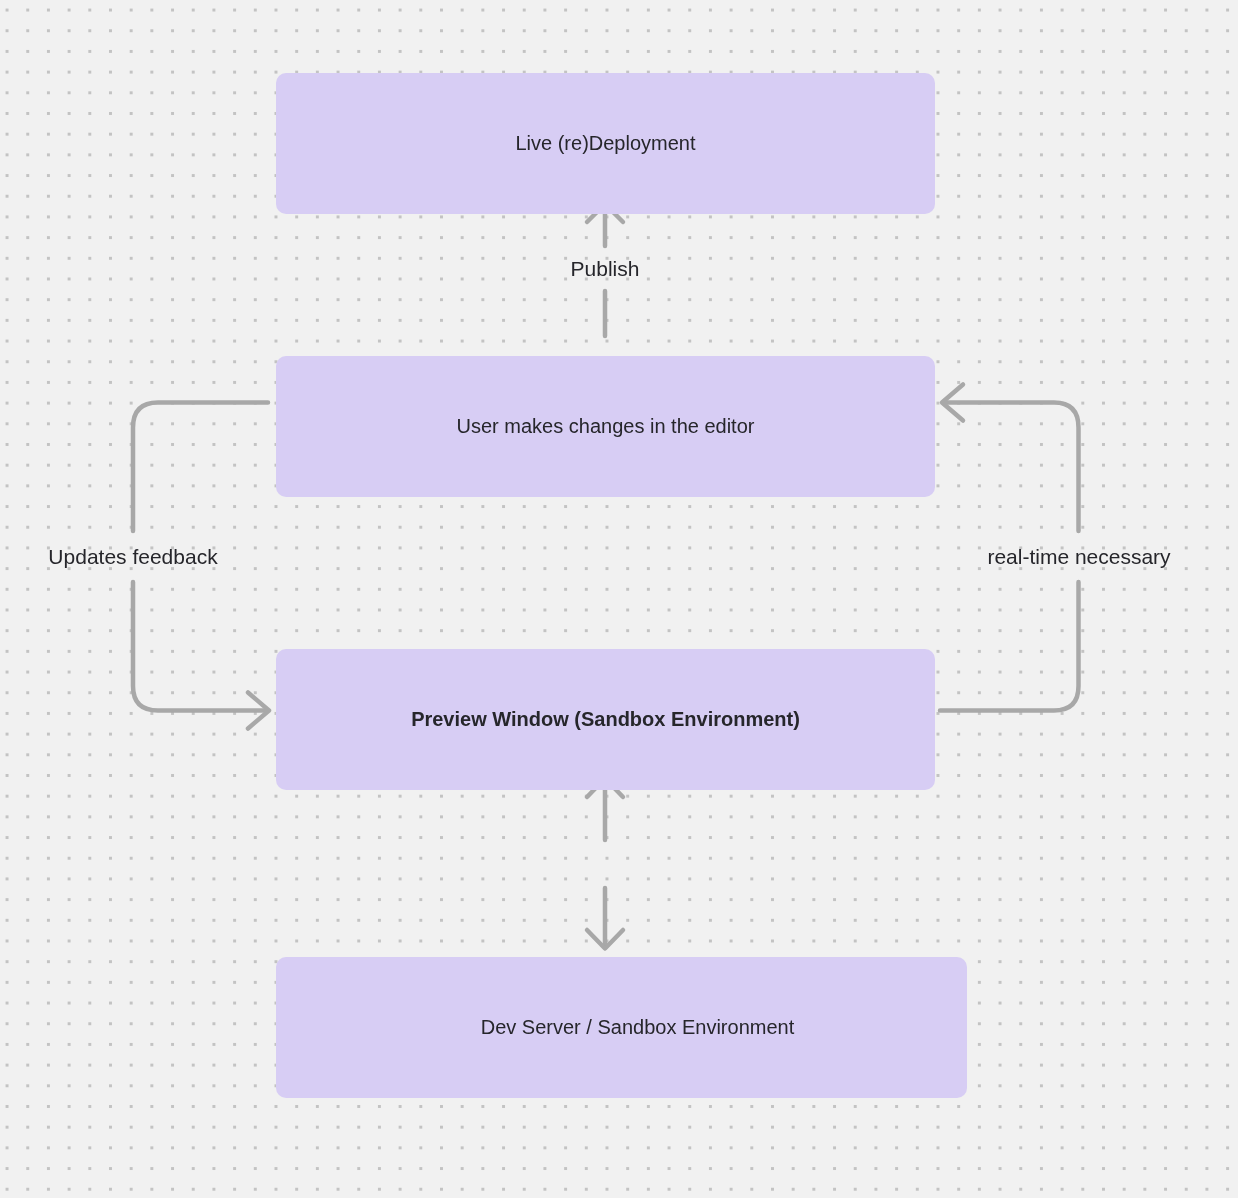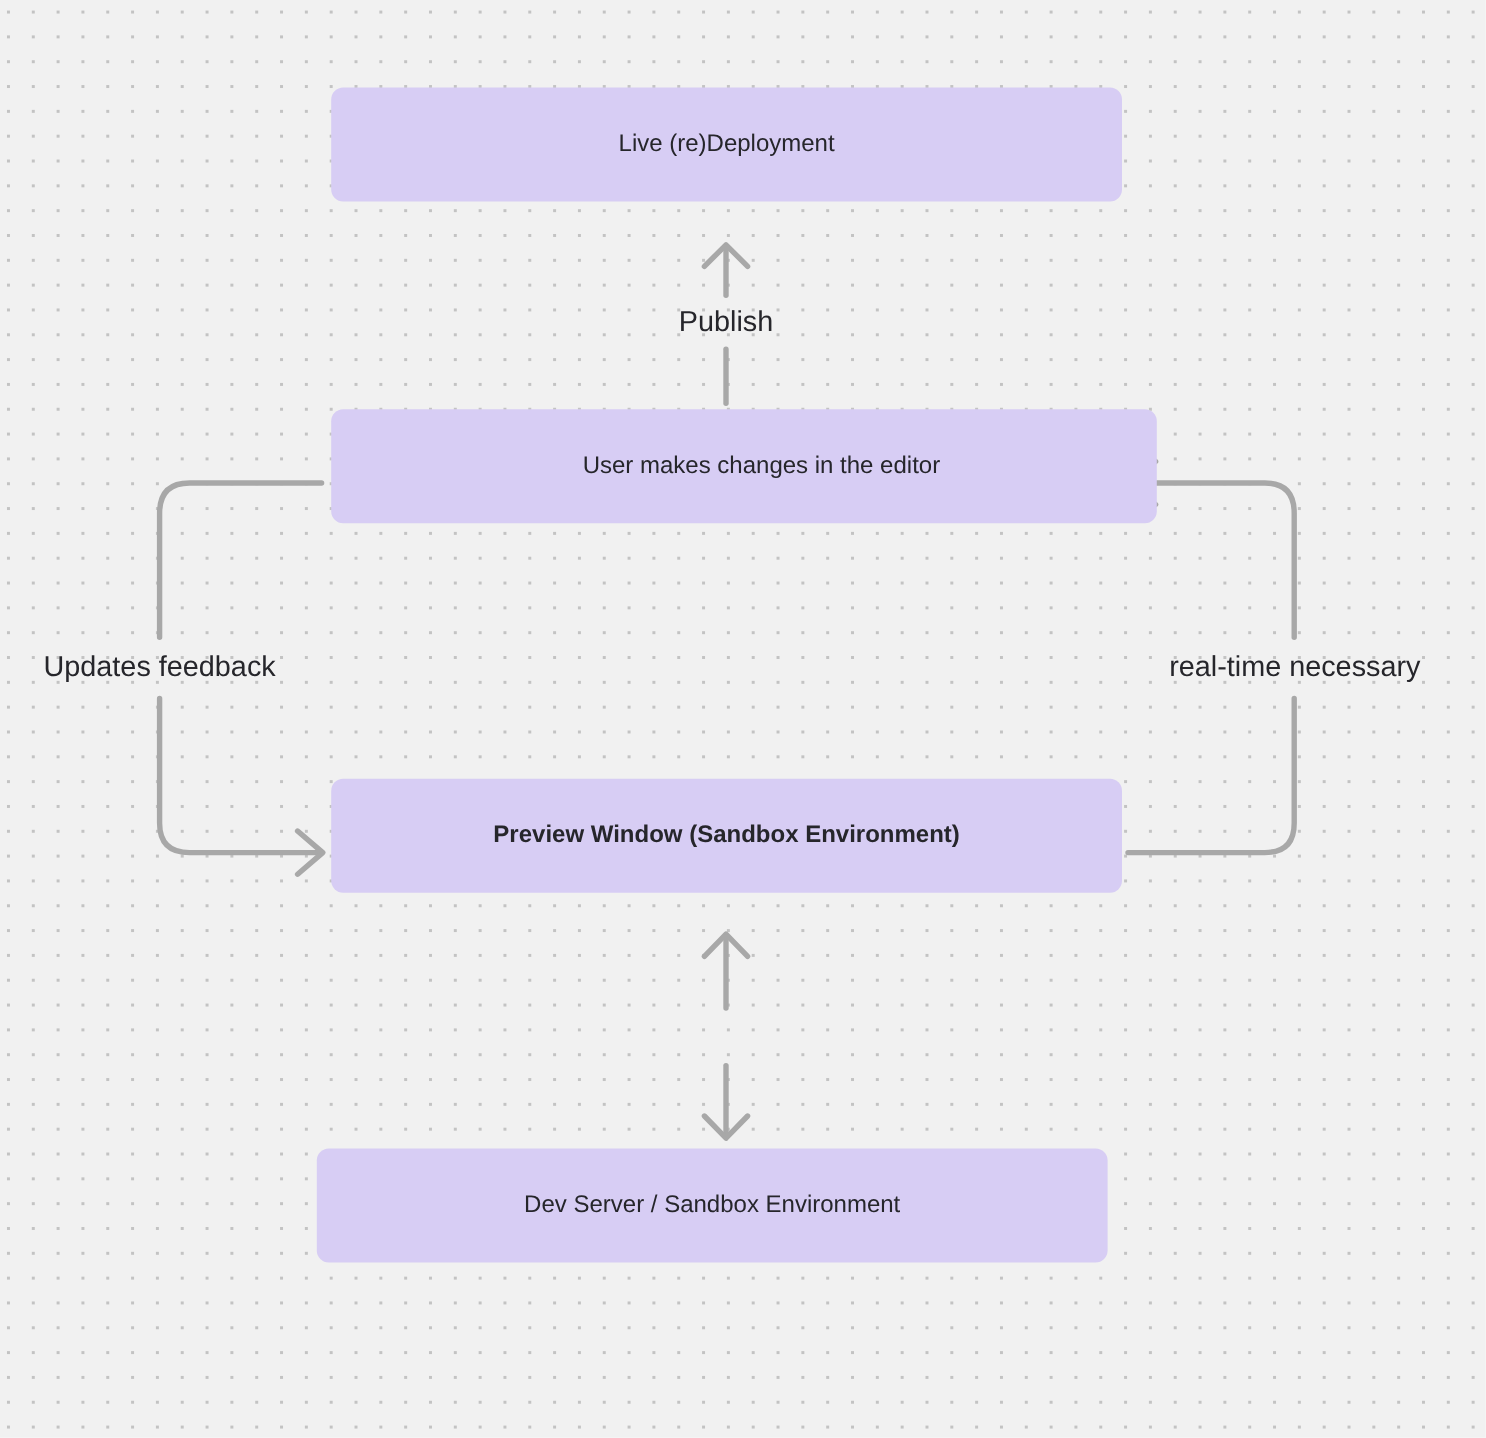--- a/index.html
+++ b/index.html
@@ -32,41 +32,41 @@
   .edges-layer path {
     fill: none;
     stroke: var(--arrow, #a8a8a8);
     stroke-width: 4.5;
     stroke-linecap: round;
     stroke-linejoin: round;
   }
   .node {
     position: absolute;
     width: 659px;
-    height: 95px;
+    height: 141px;
     background: var(--node_fill, #d7cdf4);
     border-radius: 10px;
     display: flex;
     align-items: center;
     justify-content: center;
     color: var(--node_text, #26262b);
     font-size: 20px;
     line-height: 1.25;
     text-align: right;
   }
   .n1 { left: 276px; top: 73px; }
-  .n2 { left: 276px; top: 341px; padding-left: 29px; }
+  .n2 { left: 276px; top: 356px; }
   .n3 { left: 276px; top: 649px; font-weight: bold; }
-  .n4 { left: 264px; top: 957px; }
+  .n4 { left: 276px; top: 957px; padding-left: 32px; }
   .edge-label {
     position: absolute;
     transform: translate(-50%, -50%);
     white-space: nowrap;
     color: var(--label_text, #26262b);
-    font-size: 24px;
+    font-size: 21px;
     line-height: 1.2;
   }
   .l-publish  { left: 605px;  top: 269px; }
   .l-updates  { left: 133px;  top: 557px; }
   .l-realtime { left: 1079px; top: 557px; }
   .l-spun     { left: 605px;  top: 865px; }
 </style>
 </head>
 <body>
 

